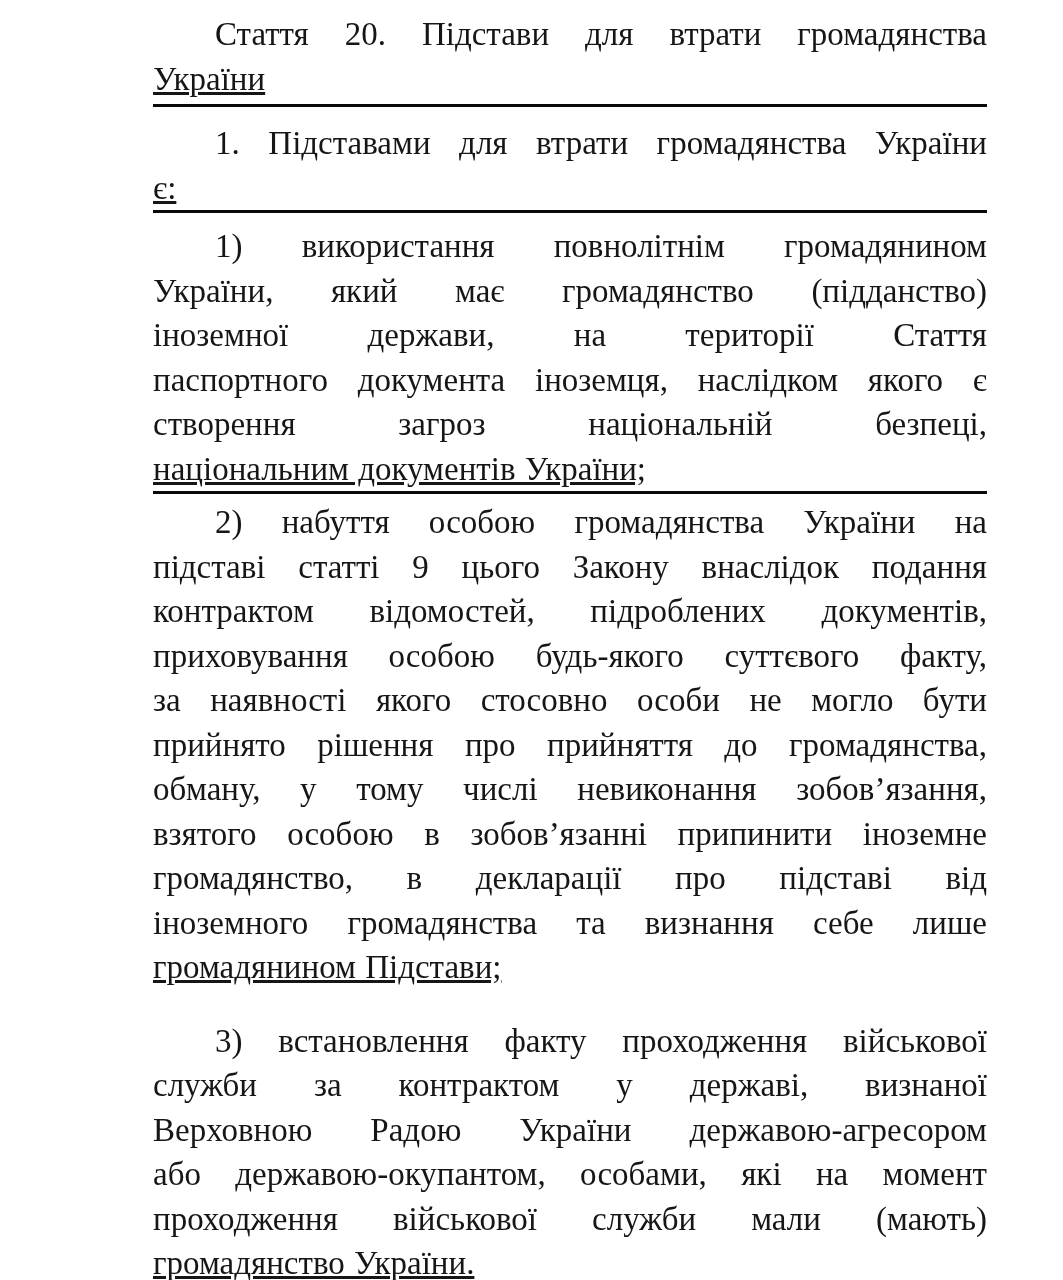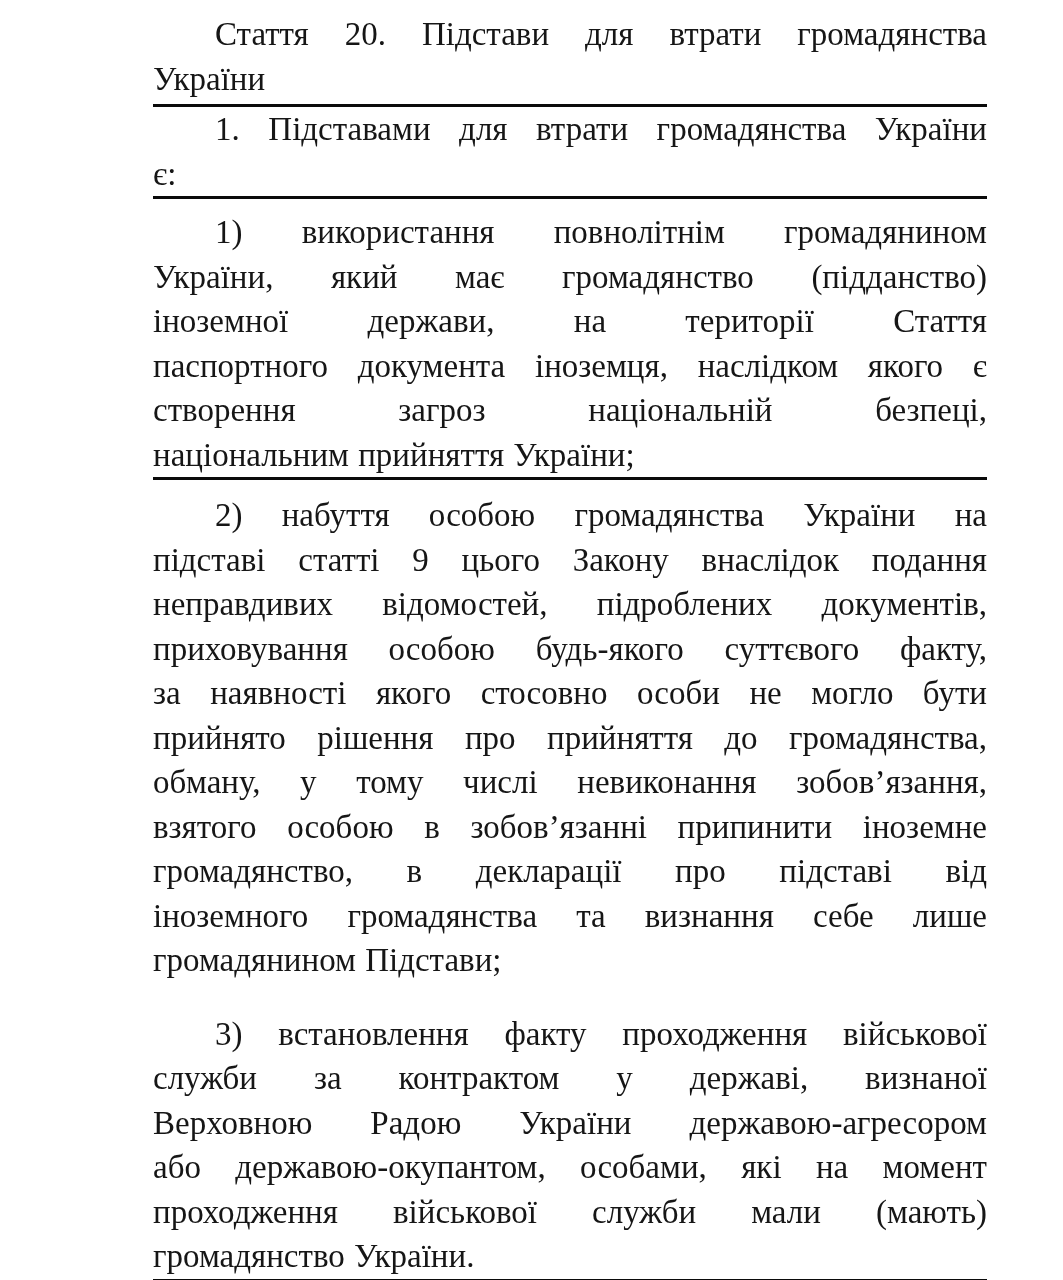--- a/index.html
+++ b/index.html
@@ -30,28 +30,29 @@
     text-align: justify;
     text-align-last: justify;
     word-spacing: 1px;
   }
   .para .line.first {
     text-indent: 62px;
   }
   .para .line.last {
     text-align: center;
     text-align-last: left;
+    text-decoration: underline;
   }
   .ruled {
     border-bottom: 3px solid #0a0a0a;
   }
   [data-name="paragraph-article-heading"] { padding-bottom: 3px; }
-  [data-name="paragraph-intro"]    { }
+  [data-name="paragraph-intro"]    { margin-top: 14px; }
   [data-name="paragraph-clause-1"] { margin-top: 11px; }
-  [data-name="paragraph-clause-2"] { margin-top: 13px; }
+  [data-name="paragraph-clause-2"] { margin-top: 6px; }
   [data-name="paragraph-clause-3"] { margin-top: 29px; }
 </style>
 </head>
 <body>
 
 <div class="doc" data-name="document-page">
   <div class="para ruled" data-name="paragraph-article-heading">
       <div class="line first" data-name="text-line">Стаття 20. Підстави для втрати громадянства</div>
       <div class="line last" data-name="text-line">України</div>
     </div>
@@ -60,27 +61,27 @@
       <div class="line first" data-name="text-line">1. Підставами для втрати громадянства України</div>
       <div class="line last" data-name="text-line">є:</div>
     </div>
 
   <div class="para ruled" data-name="paragraph-clause-1">
       <div class="line first" data-name="text-line">1) використання повнолітнім громадянином</div>
       <div class="line" data-name="text-line">України, який має громадянство (підданство)</div>
       <div class="line" data-name="text-line">іноземної держави, на території Стаття</div>
       <div class="line" data-name="text-line">паспортного документа іноземця, наслідком якого є</div>
       <div class="line" data-name="text-line">створення загроз національній безпеці,</div>
-      <div class="line last" data-name="text-line">національним прийняття України;</div>
+      <div class="line last" data-name="text-line">національним документів України;</div>
     </div>
 
   <div class="para" data-name="paragraph-clause-2">
       <div class="line first" data-name="text-line">2) набуття особою громадянства України на</div>
       <div class="line" data-name="text-line">підставі статті 9 цього Закону внаслідок подання</div>
-      <div class="line" data-name="text-line">неправдивих відомостей, підроблених документів,</div>
+      <div class="line" data-name="text-line">контрактом відомостей, підроблених документів,</div>
       <div class="line" data-name="text-line">приховування особою будь-якого суттєвого факту,</div>
       <div class="line" data-name="text-line">за наявності якого стосовно особи не могло бути</div>
       <div class="line" data-name="text-line">прийнято рішення про прийняття до громадянства,</div>
       <div class="line" data-name="text-line">обману, у тому числі невиконання зобов’язання,</div>
       <div class="line" data-name="text-line">взятого особою в зобов’язанні припинити іноземне</div>
       <div class="line" data-name="text-line">громадянство, в декларації про підставі від</div>
       <div class="line" data-name="text-line">іноземного громадянства та визнання себе лише</div>
       <div class="line last" data-name="text-line">громадянином Підстави;</div>
     </div>
 

